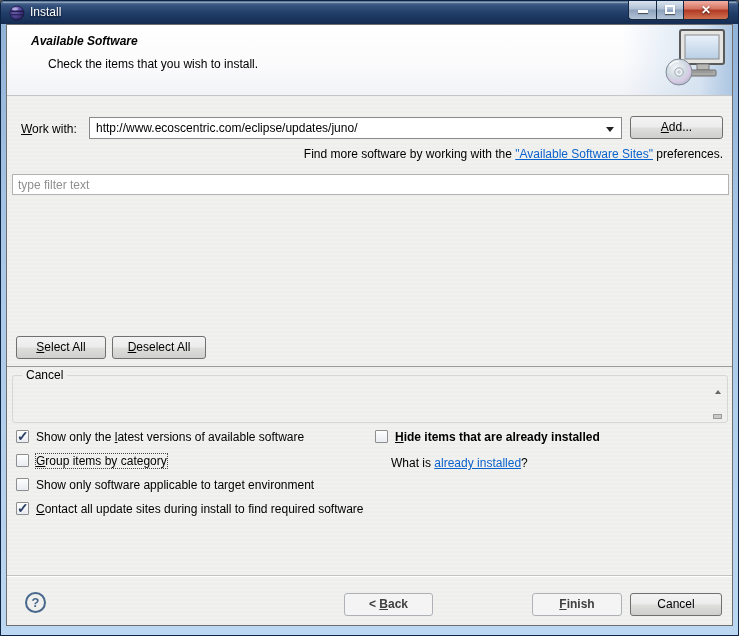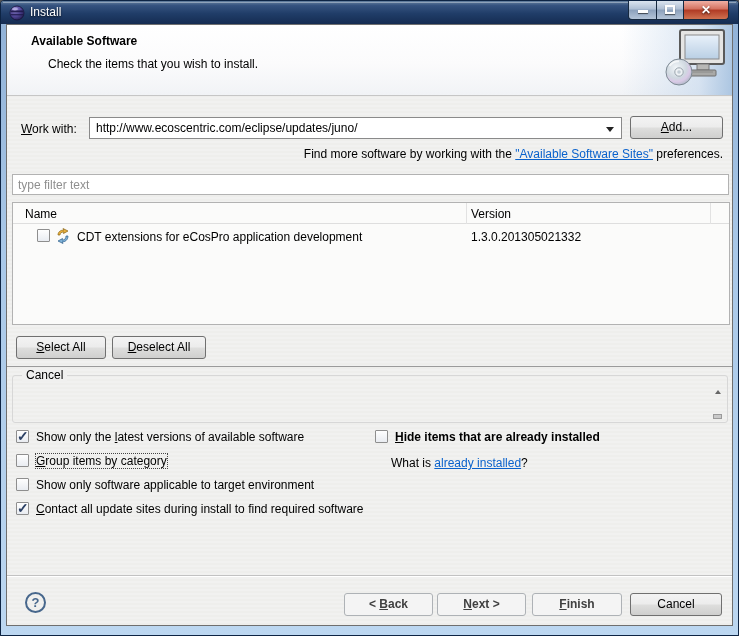--- a/index.html
+++ b/index.html
@@ -32,21 +32,21 @@
     position:absolute; top:23px; left:5px; right:5px; bottom:9px;
     border:1px solid #6f6f6f;
     background:repeating-linear-gradient(180deg,#f1f1f0 0 2px,#eeeeec 2px 4px);
     overflow:hidden;
   }
   
   .header { position:absolute; top:0; left:0; right:0; height:71px;
     background:linear-gradient(180deg,#ffffff 0%,#fbfbfc 55%,#f1f3f6 100%); border-bottom:1px solid #c6c6c6; }
   .header::after { content:""; position:absolute; top:0; right:0; bottom:0; width:110px;
     background:linear-gradient(90deg,rgba(190,211,235,0) 0%,rgba(190,211,235,.55) 70%,rgba(160,190,222,.85) 100%); }
-  .header-title { position:absolute; left:24px; top:9px; font-weight:bold; }
+  .header-title { position:absolute; left:24px; top:9px; font-weight:bold;font-style:italic; }
   .header-sub { position:absolute; left:41px; top:32px; }
   .header-icon { position:absolute; right:6px; top:3px; z-index:2; }
   
   .lbl-workwith { position:absolute; left:14px; top:97px; }
   .combo { position:absolute; left:82px; top:92px; width:533px; height:22px; background:#fff; border:1px solid #8a8a8a; cursor:default; }
   .combo-text { position:absolute; left:6px; top:3px; right:20px; white-space:nowrap; overflow:hidden; }
   .combo-arrow { position:absolute; right:7px; top:9px; width:0; height:0; border-left:4px solid transparent; border-right:4px solid transparent; border-top:5px solid #222; }
   
   .btn { position:absolute; height:23px; border:1px solid #707070; border-radius:3px; cursor:default;
     background:linear-gradient(180deg,#f3f3f3 0%,#ececec 48%,#dededd 52%,#cfcfce 100%);
@@ -174,37 +174,20 @@
       <span class="combo-arrow"></span>
     </div>
     <div class="btn btn-add"><span class="mn">A</span><span>dd...</span></div>
 
     <div class="find-more">
       <span>Find more software by working with the </span><a class="lnk">"Available Software Sites"</a><span> preferences.</span>
     </div>
 
     <input class="filter" type="text" placeholder="type filter text" style="">
 
-    <div class="table">
-      <div class="thead">
-        <span class="th-name">Name</span>
-        <span class="col-sep" style="left:453px;"></span>
-        <span class="th-version">Version</span>
-        <span class="col-sep" style="left:697px;"></span>
-      </div>
-      <div class="trow">
-        <span class="cb row-cb"></span>
-        <svg class="feature-icon" width="16" height="16" viewBox="0 0 16 16">
-          <path d="M3 7 C3 3.5 6 2 9 2 L8 0.5 L13 3 L8.5 5.5 L9 4 C6.5 4 5 5 5 7 Z" fill="#e9b13e" stroke="#8a6414" stroke-width="0.7"></path>
-          <path d="M13 8 C13 12 10 14 7 14 L8 15.5 L3 13 L7.5 10.5 L7 12 C9.5 12 11 11 11 8 Z" fill="#7fb2d8" stroke="#2e5f8a" stroke-width="0.7"></path>
-        </svg>
-        <span class="row-name">CDT extensions for eCosPro application development</span>
-        <span class="row-version">1.3.0.201305021332</span>
-      </div>
-    </div>
 
     <div class="btn btn-deselectall"><span class="mn">D</span><span>eselect All</span></div>
     <div class="btn btn-selectall"><span class="mn">S</span><span>elect All</span></div>
 
     <div class="sep1"></div>
 
     <div class="details">
       <span class="details-legend">Cancel</span>
       <div class="details-scroll">
         <div class="ds-up"></div>
@@ -233,18 +216,17 @@
       <span class="cb"></span>
       <span class="olabel"><span></span><span class="mn">H</span><span>ide items that are already installed</span></span>
     </div>
     <div class="what-is">
       <span>What is </span><a class="lnk">already installed</a><span>?</span>
     </div>
 
     <div class="footer-sep"></div>
     <div class="help">?</div>
     <div class="btn disabled btn-back"><span>&lt; </span><span class="mn">B</span><span>ack</span></div>
-    <div class="btn disabled btn-next"><span></span><span class="mn">N</span><span>ext &gt;</span></div>
     <div class="btn disabled btn-finish"><span></span><span class="mn">F</span><span>inish</span></div>
     <div class="btn btn-cancel">Cancel</div>
 
   </div>
 </div>
 
 </body></html>

